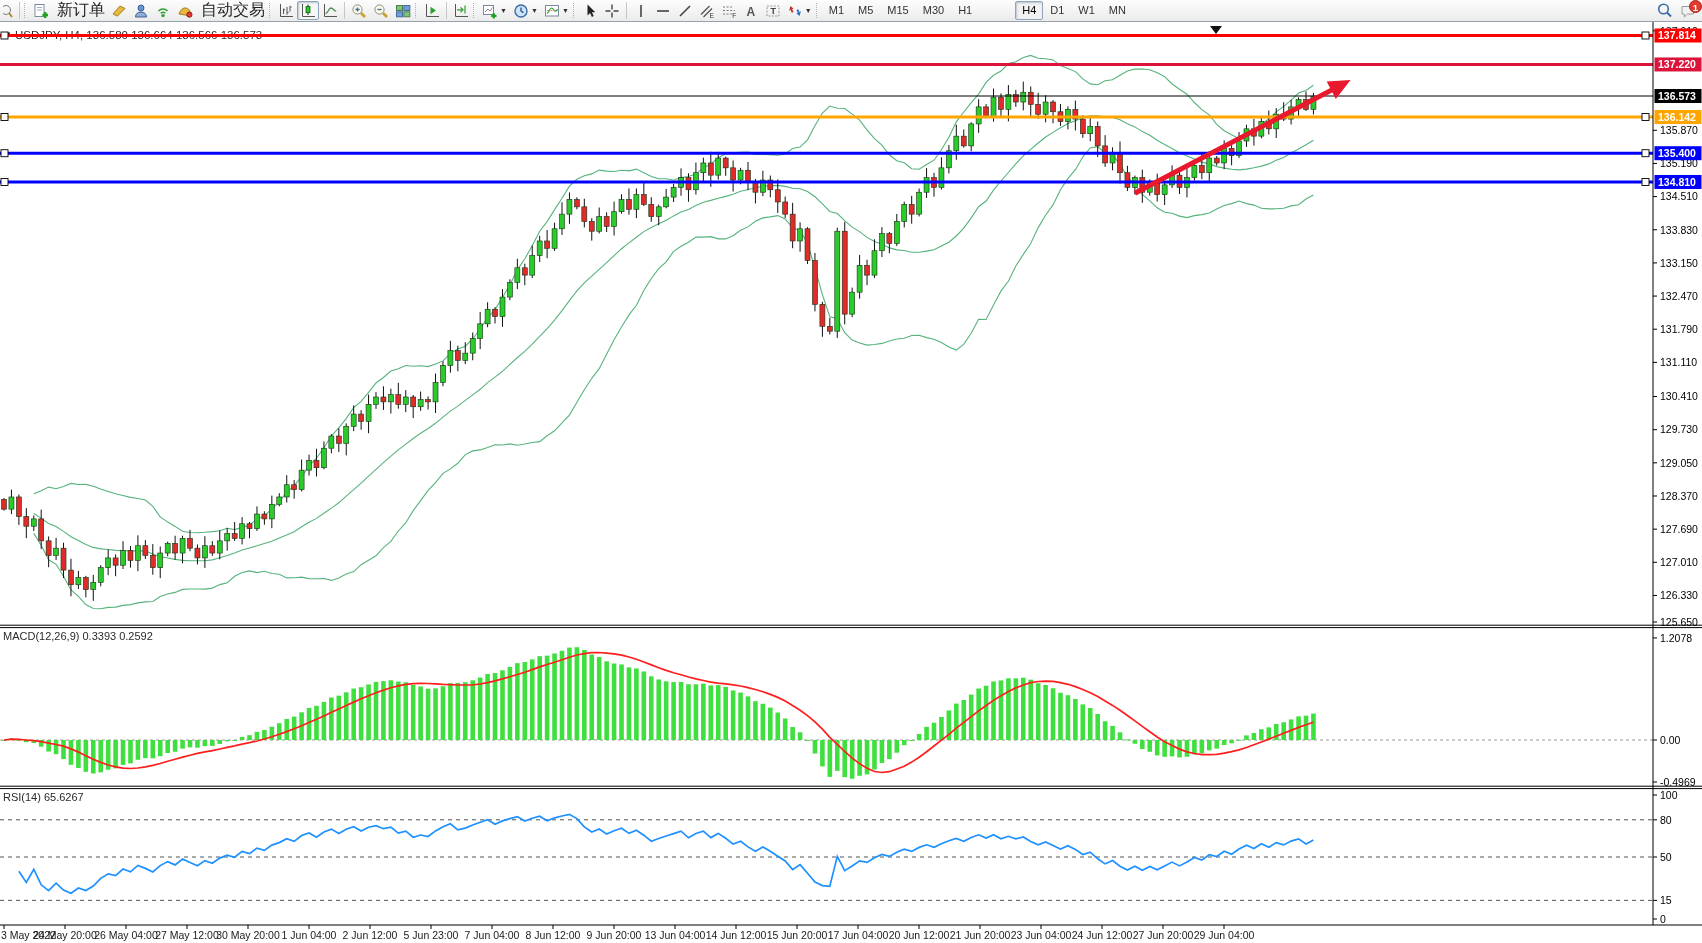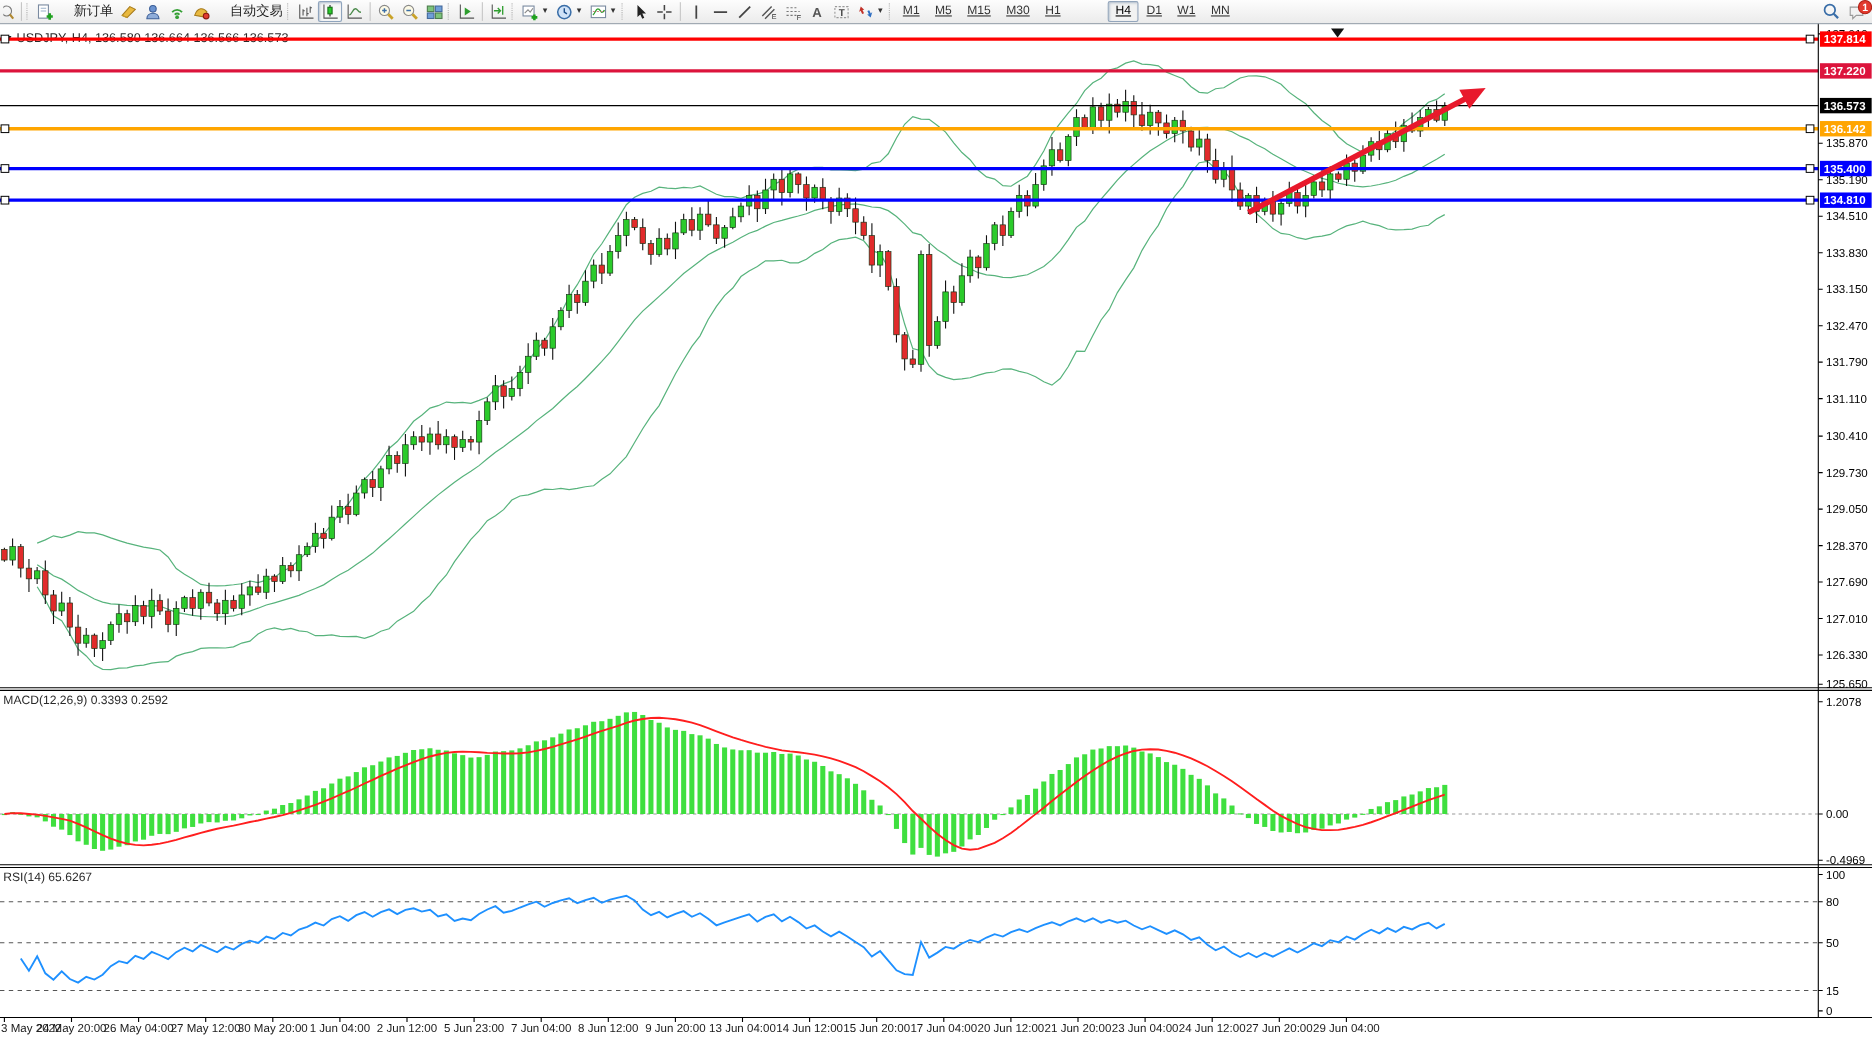--- a/index.html
+++ b/index.html
@@ -4,26 +4,26 @@
 <style>
   html,body{margin:0;padding:0;background:#fff;}
   body{width:1702px;height:943px;overflow:hidden;font-family:"Liberation Sans",sans-serif;position:relative;}
   
   .toolbar{position:absolute;top:0;left:0;width:1702px;height:21px;
     background:linear-gradient(#fdfdfd,#ebebeb);border-bottom:1px solid #97a1ab;
     display:flex;align-items:center;z-index:10;}
   .tbtn{height:19px;min-width:21px;display:flex;align-items:center;justify-content:center;
     padding:0 2px;border:1px solid transparent;border-radius:2px;box-sizing:border-box;}
   .tbtn.pressed{background:#f7f7f7;border:1px solid #8fa4bd;box-shadow:inset 1px 1px 2px #b9c4d0;}
-  .tbtn .lbl{font-size:12px;color:#1d1d1d;margin-left:18px;white-space:nowrap;}
+  .tbtn .lbl{font-size:16px;color:#1d1d1d;margin-left:8px;white-space:nowrap;}
   .caret{font-size:7px;color:#333;margin-left:2px;}
   .sep{width:1px;height:17px;background:#c6c6c6;margin:0 3px;}
   .grip{width:2px;height:15px;border-left:1px dotted #b2b2b2;margin:0 3px 0 1px;}
   .tf{font-size:11px;color:#333;padding:0 6px;height:17px;line-height:17px;
-    border:1px solid transparent;border-radius:2px;text-decoration:underline;}
+    border:1px solid transparent;border-radius:2px;}
   .tf.active{background:#f2f2f2;border:1px solid #93a5bb;box-shadow:inset 1px 1px 2px #b9c4d0;color:#000;margin-left:36px;}
   .right-icons{position:absolute;right:3px;top:1px;display:flex;align-items:center;height:19px;}
   .chat-wrap{position:relative;width:22px;height:19px;display:flex;align-items:center;justify-content:center;}
   .badge{position:absolute;top:-1px;right:-3px;width:13px;height:13px;border-radius:50%;
     background:#e23b2e;border:1px solid #b02015;color:#fff;font-size:9.5px;font-weight:bold;
     text-align:center;line-height:13px;box-sizing:border-box;}
   
   #chart-svg{position:absolute;top:0;left:0;}
   text{font-family:"Liberation Sans",sans-serif;}
 </style>

